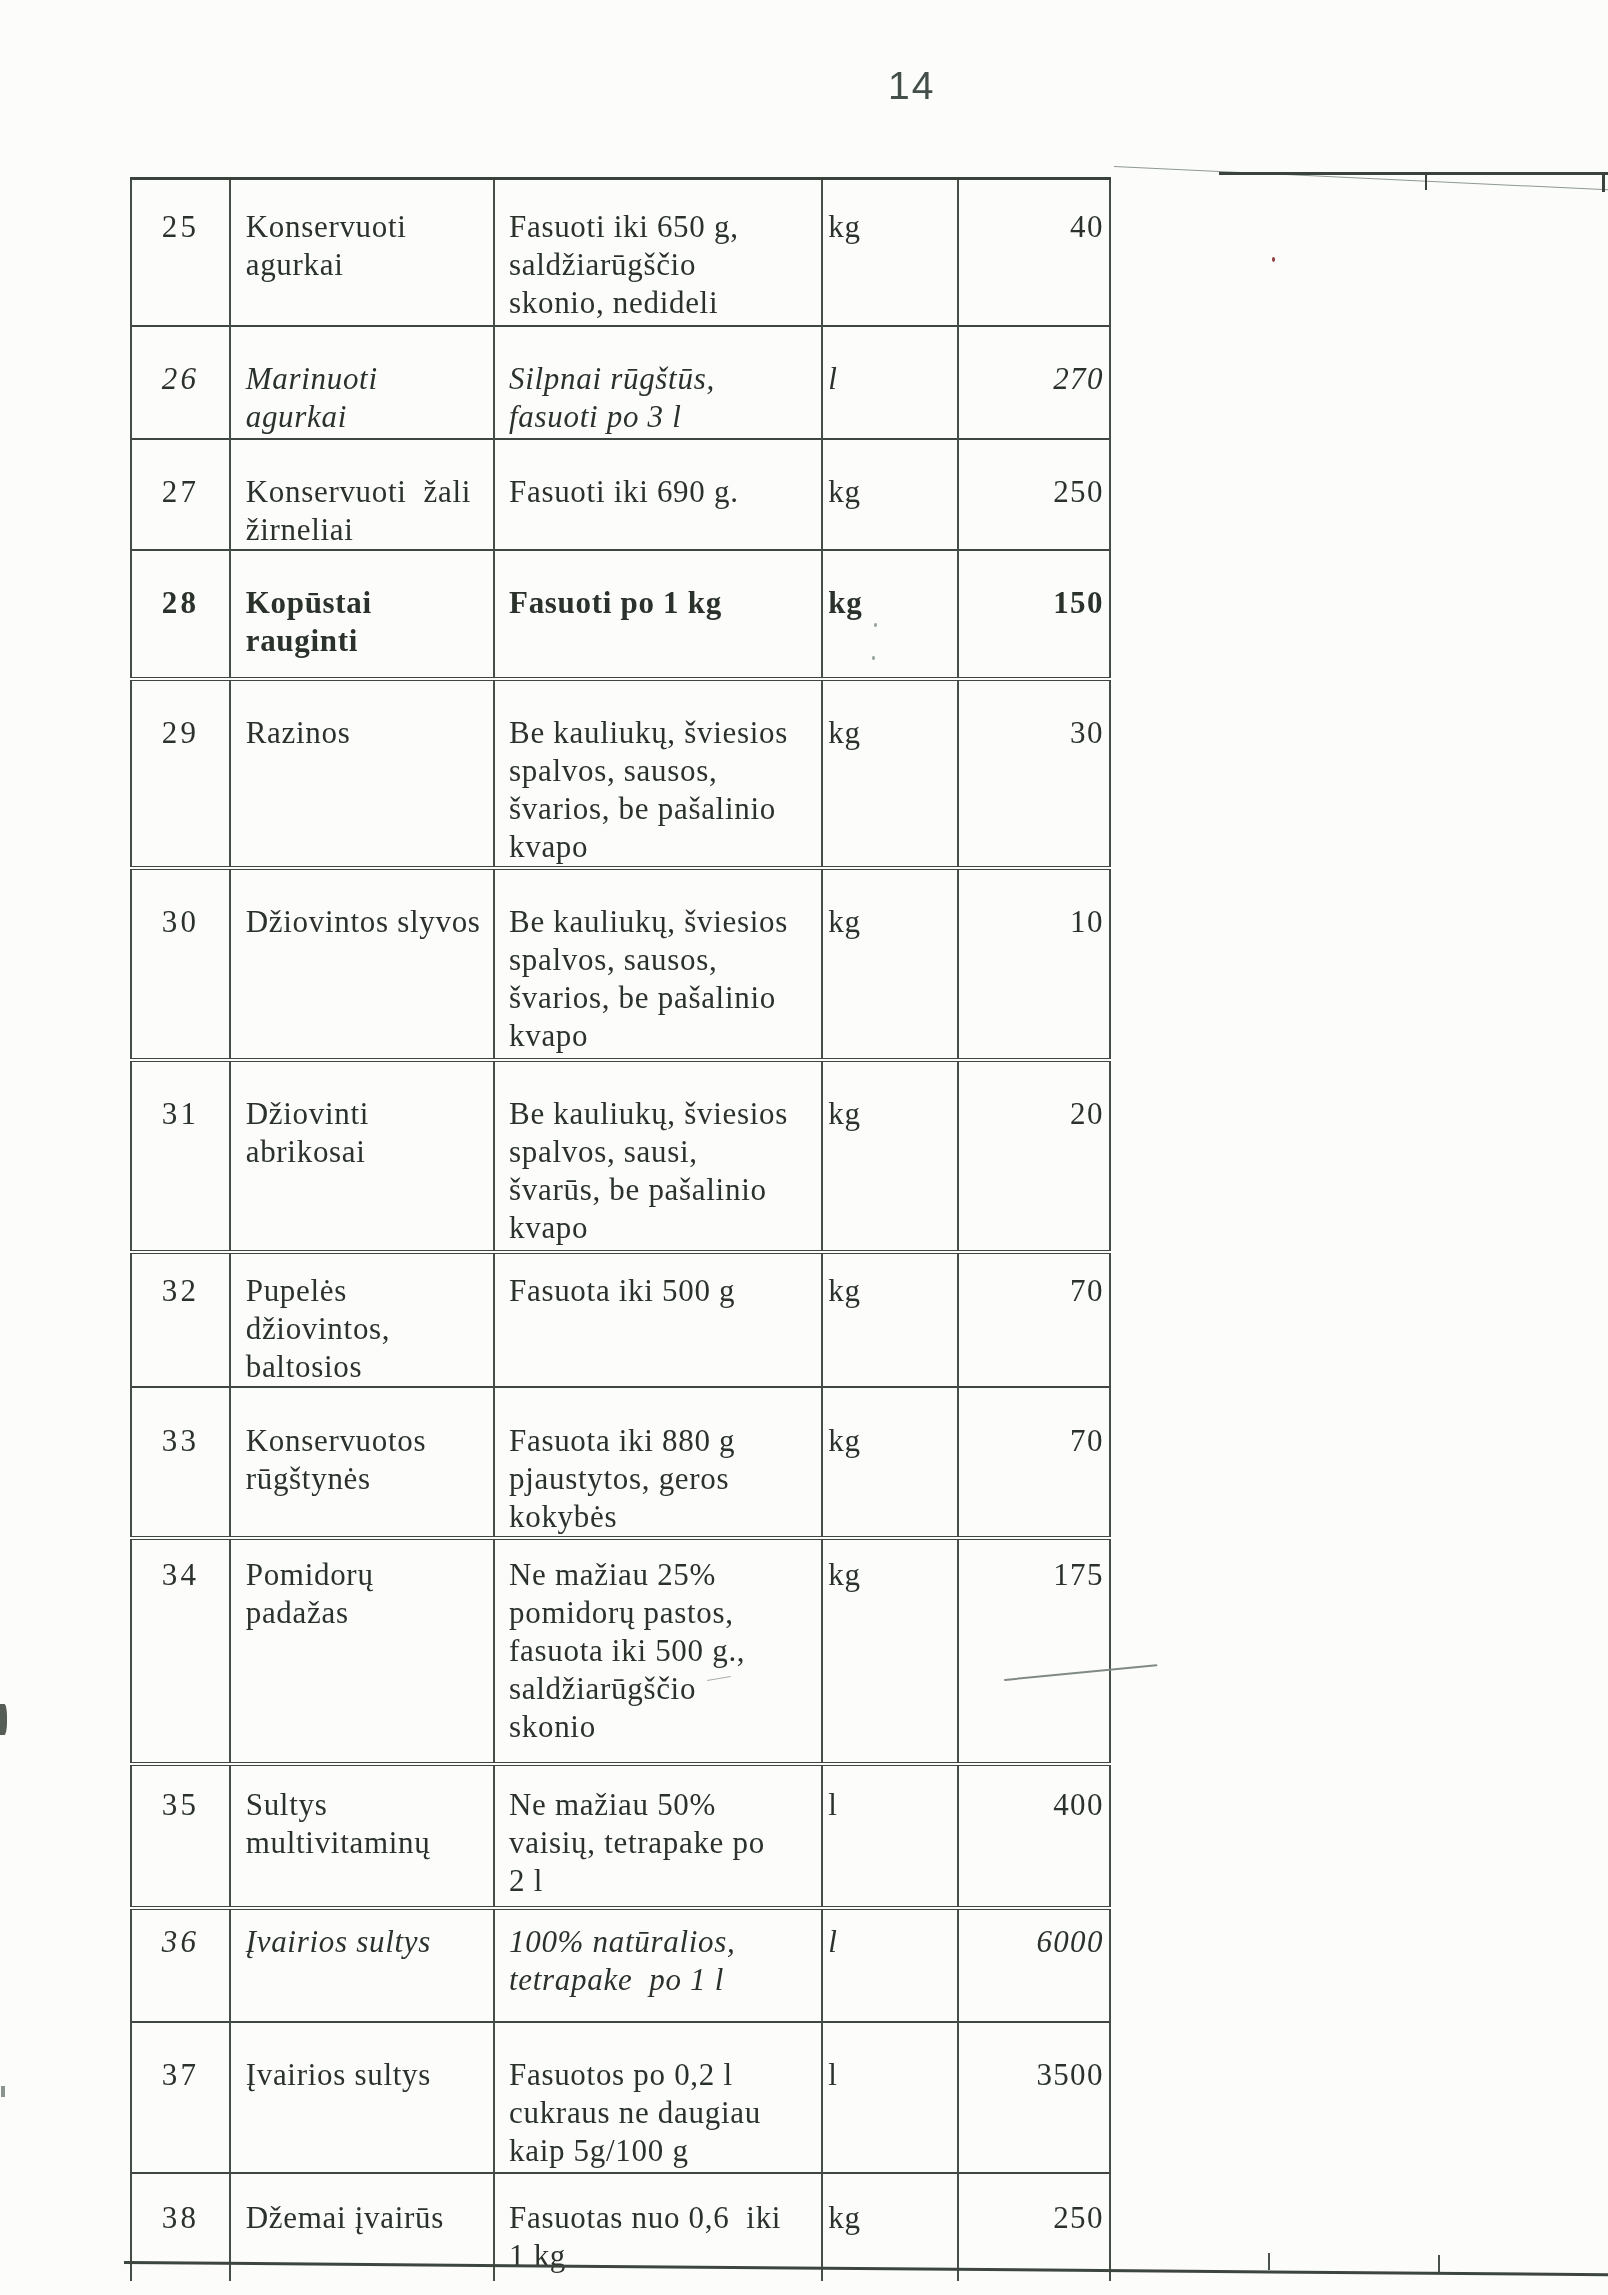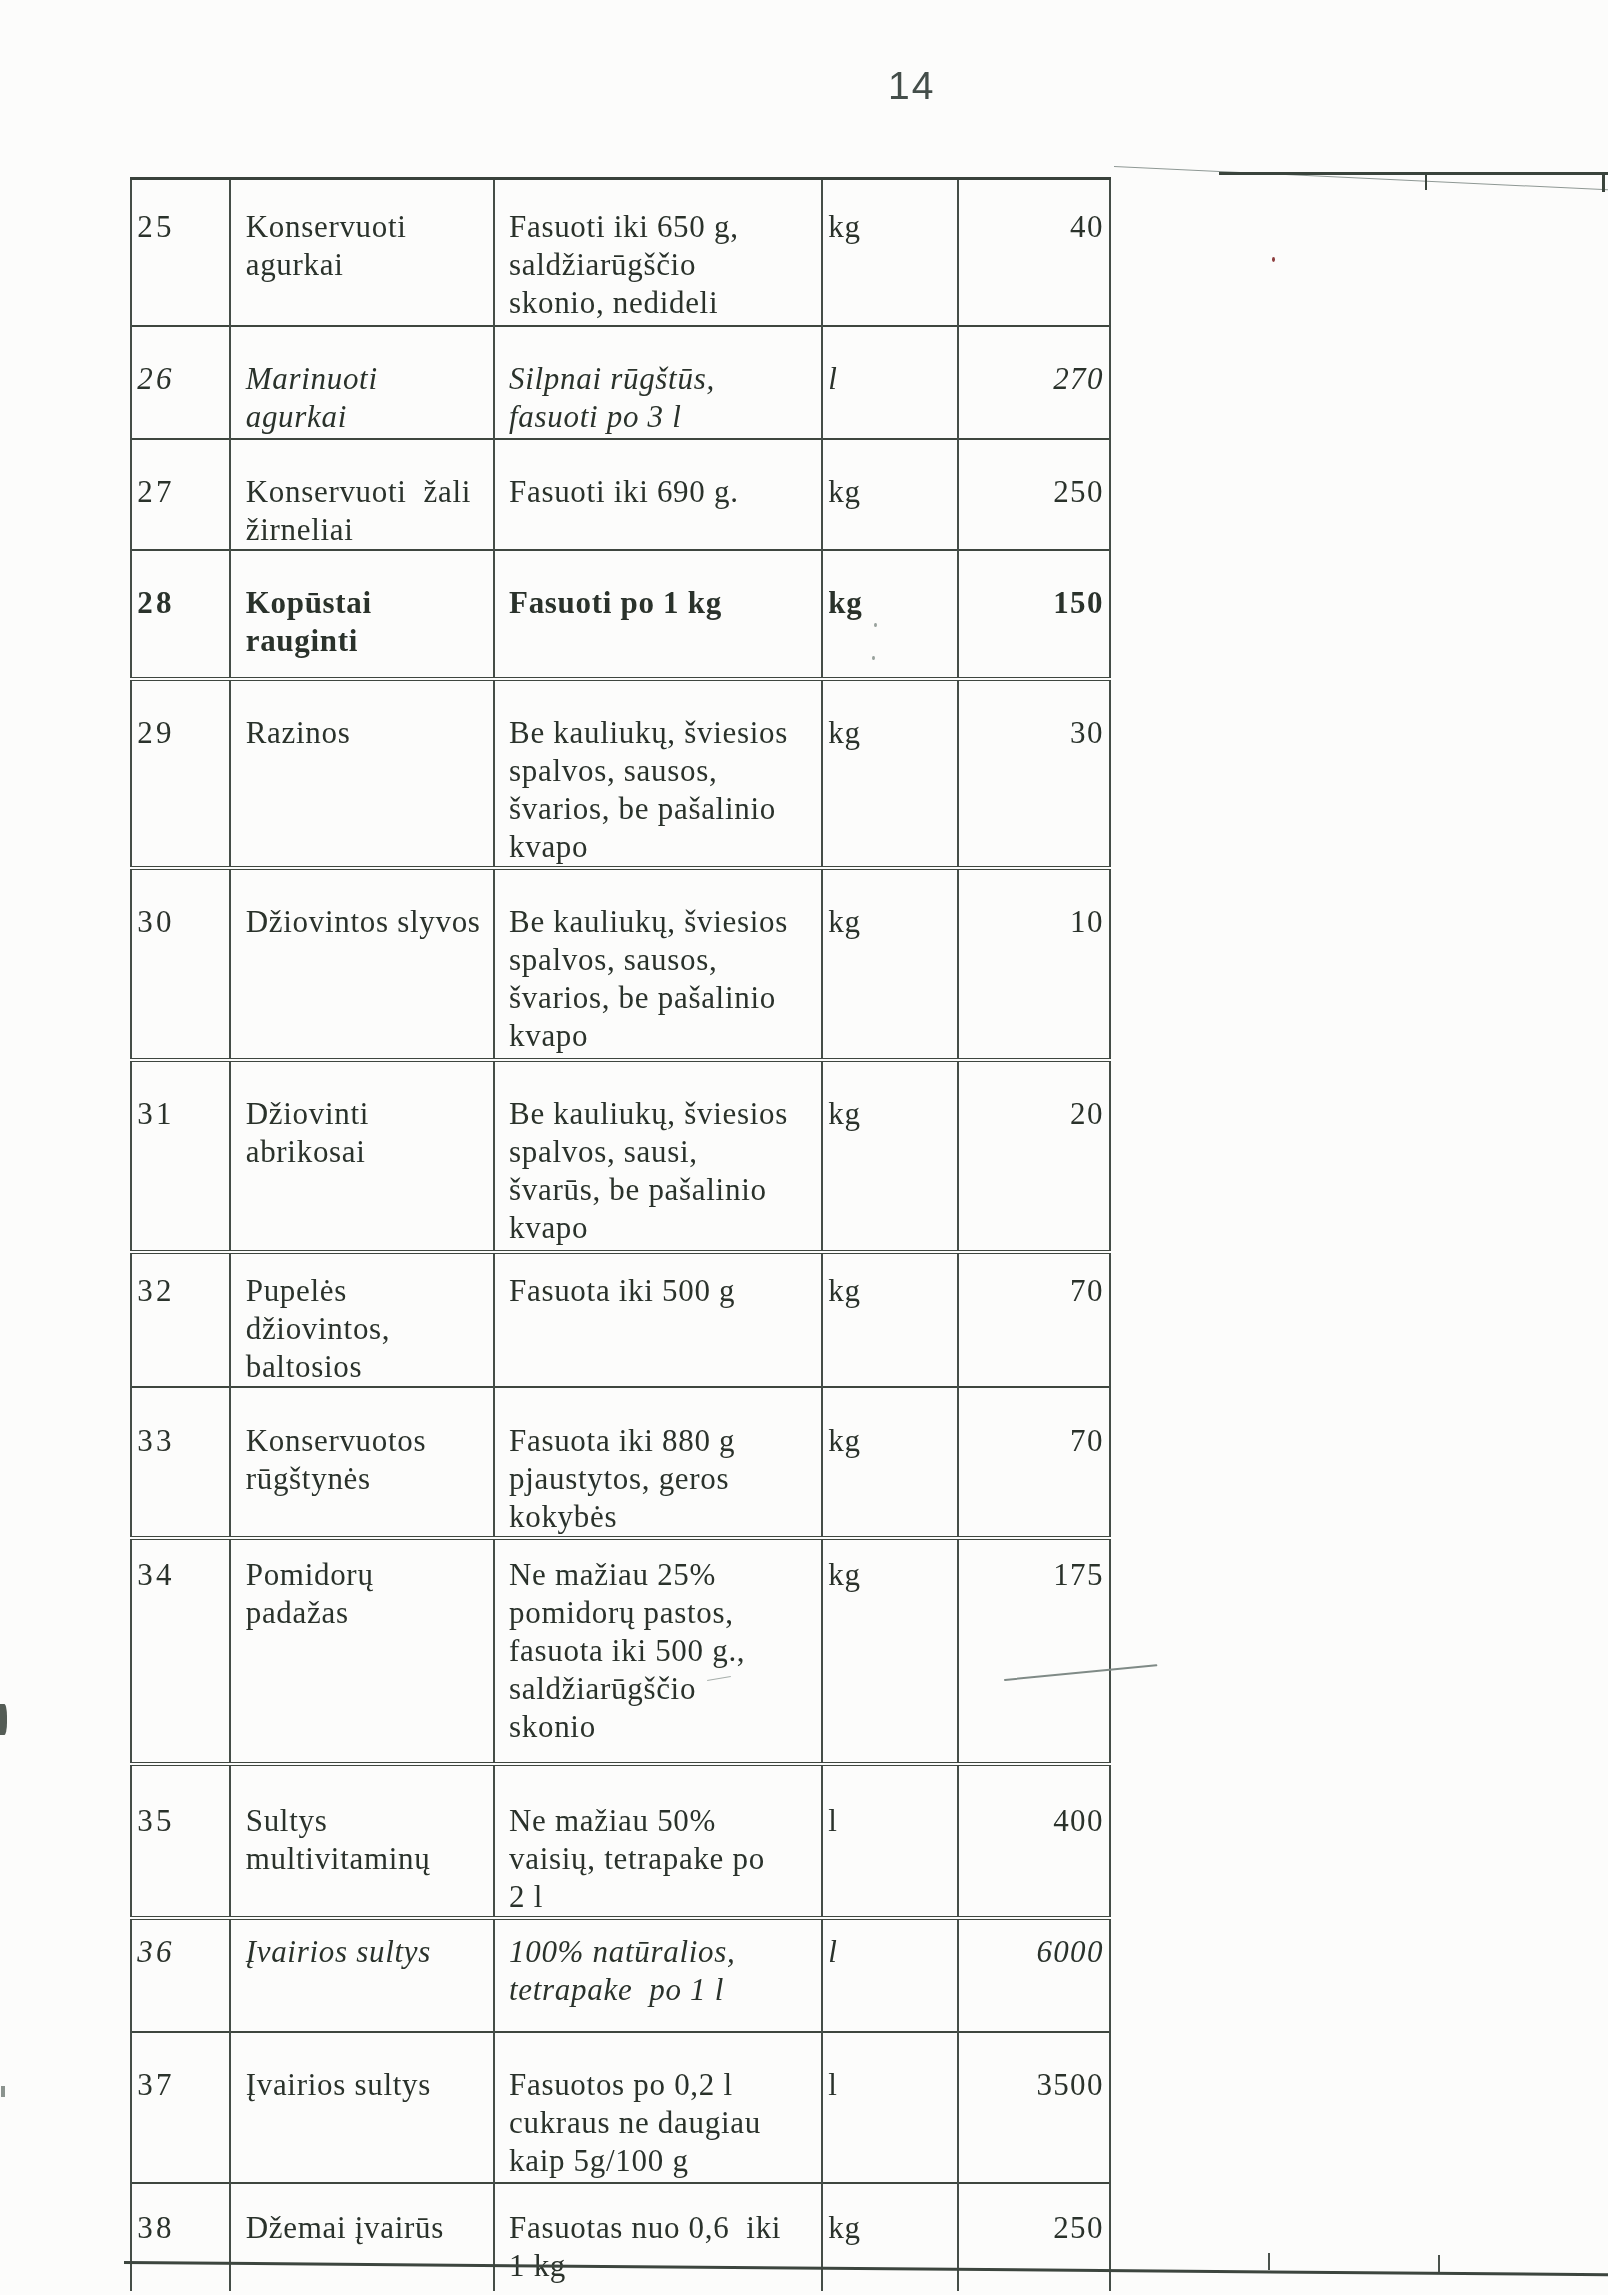--- a/index.html
+++ b/index.html
@@ -56,24 +56,24 @@
   tr:nth-child(5){height:189px;} tr:nth-child(6){height:192px;}
   tr:nth-child(7){height:192px;} tr:nth-child(8){height:134px;}
   tr:nth-child(9){height:149px;} tr:nth-child(10){height:226px;}
   tr:nth-child(11){height:144px;} tr:nth-child(12){height:114px;}
   tr:nth-child(13){height:151px;} tr:nth-child(14){height:108px;}
   
   tr:nth-child(1) td{padding-top:28px;}
   tr:nth-child(8) td{padding-top:18.7px;}
   tr:nth-child(9) td{padding-top:34px;}
   tr:nth-child(10) td{padding-top:16px;}
-  tr:nth-child(11) td{padding-top:36px;}
+  tr:nth-child(11) td{padding-top:20px;}
   tr:nth-child(12) td{padding-top:13px;font-style:italic;}
   tr:nth-child(14) td{padding-top:25px;}
-  td.cell-no{letter-spacing:3.3px;font-size:31px;}
+  td.cell-no{text-align:center;letter-spacing:3.3px;font-size:31px;}
   td.cell-name{white-space:pre;padding-left:14.7px;}
   td.cell-desc{white-space:pre;padding-left:14px;}
   td.cell-unit{text-align:left;}
   td.cell-qty{text-align:right;letter-spacing:1.3px;}
   
   .art{position:absolute;background:#3a443c;}
   .a-diag{left:1114px;top:166px;width:498px;height:1.3px;background:#8e9894;
           transform:rotate(2.7deg);transform-origin:left center;}
   .a-darkline{left:1219px;top:172px;width:389px;height:3.3px;}
   .a-tick1{left:1425px;top:174px;width:2px;height:16px;}

